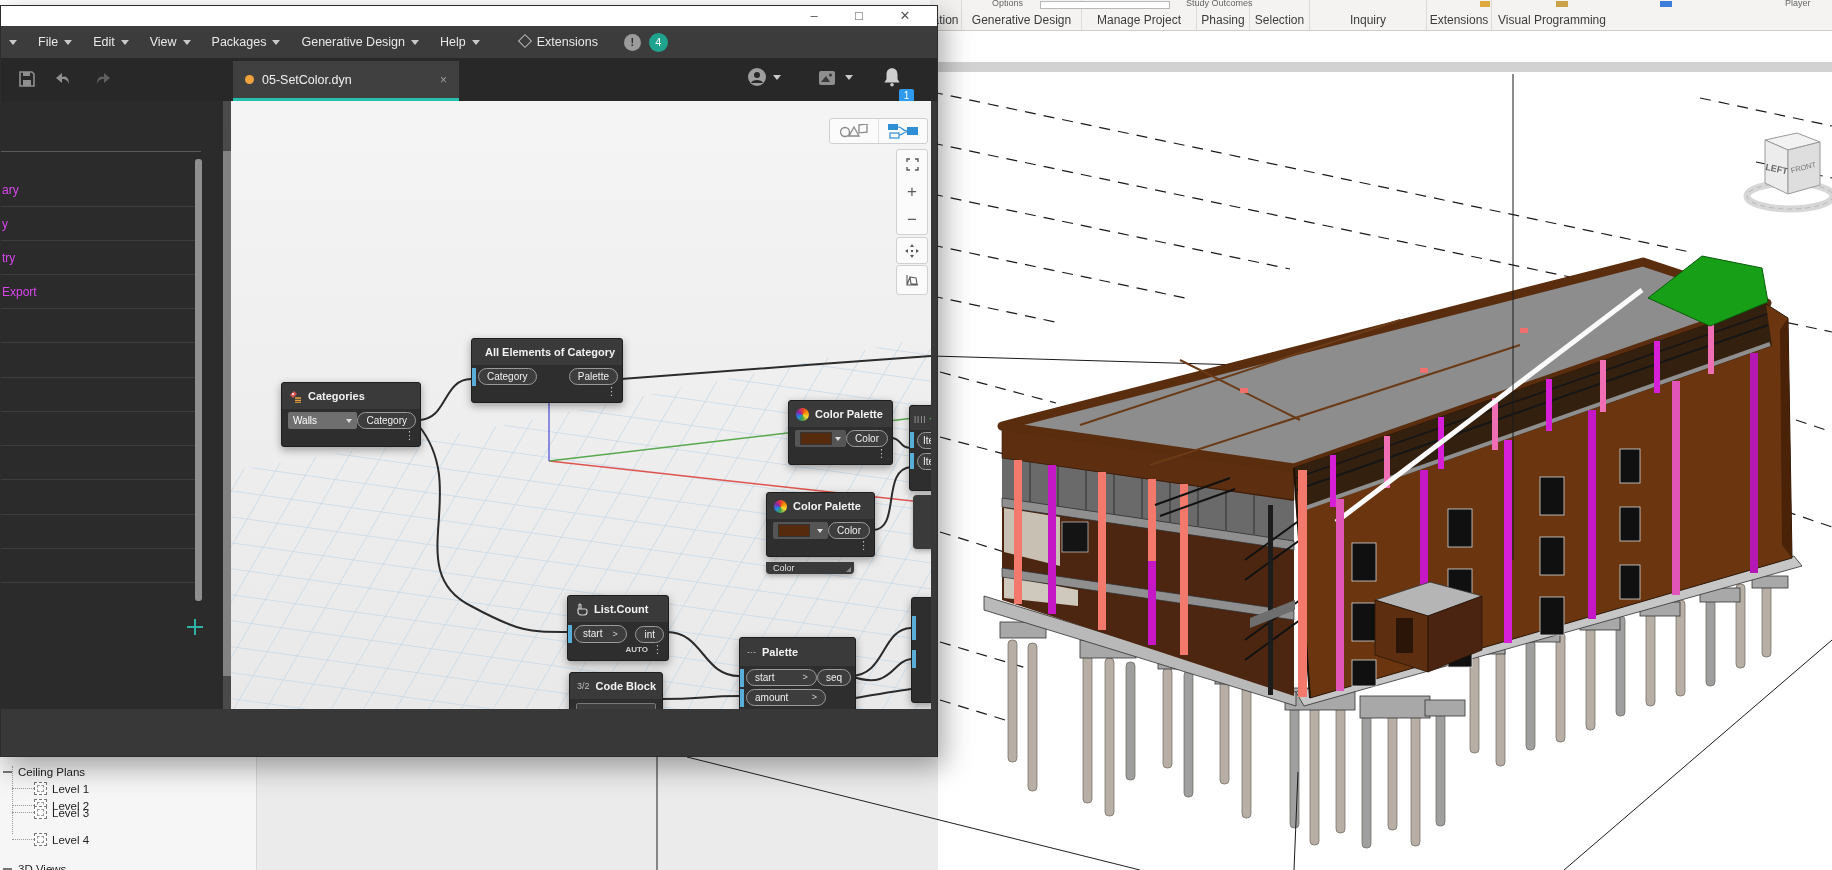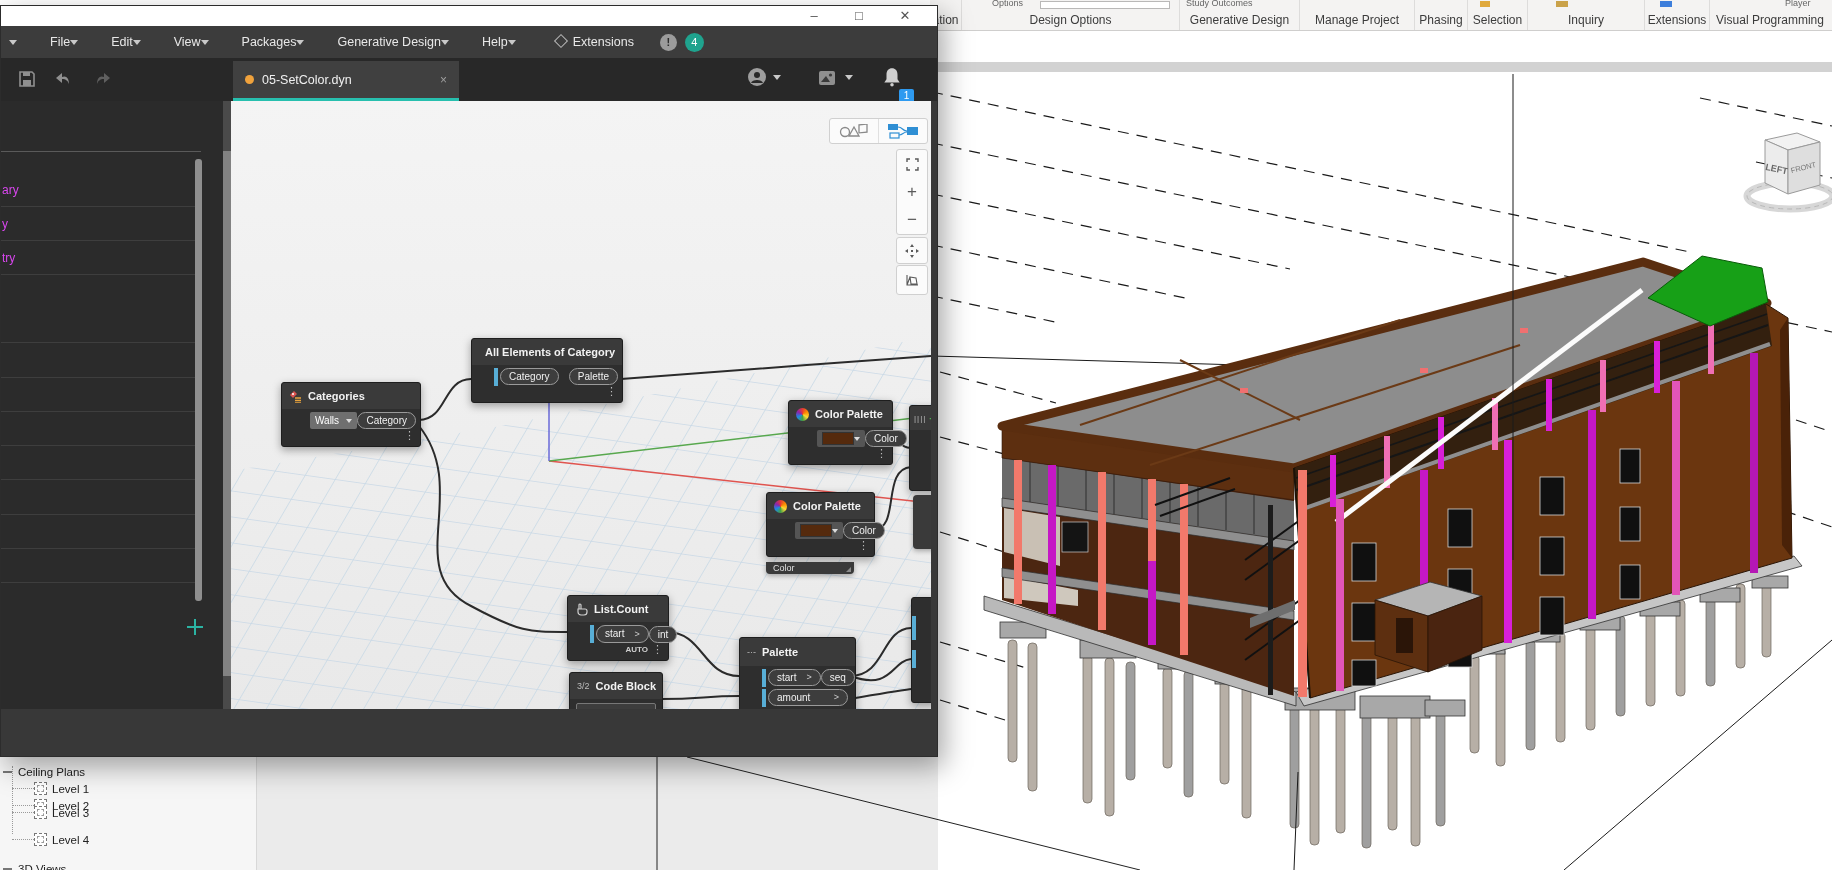--- a/index.html
+++ b/index.html
@@ -28,21 +28,21 @@
   .tico{width:13px;height:13px;border:1px dashed #777;box-sizing:border-box;margin-right:5px;position:relative;background:#fff;flex:0 0 auto;}
   .tico::after{content:"";position:absolute;left:2px;top:2px;right:2px;bottom:2px;border:1px dashed #999;}
   .tguide{position:absolute;left:12px;top:9px;width:1px;height:68px;border-left:1px dotted #9a9a9a;}
 
   
   #dyn{left:0;top:5px;width:938px;height:752px;background:#383838;z-index:5;
        box-shadow:6px 10px 26px rgba(0,0,0,.35);border:1px solid #2c2c2c;box-sizing:border-box;}
   #dyn-chrome{left:0;top:0;width:100%;height:20px;background:#ffffff;}
   .winbtn{position:absolute;top:2px;width:16px;height:16px;color:#555;font-size:13px;line-height:16px;text-align:center;}
   #dyn-menubar{left:0;top:20px;width:100%;height:32px;background:#3c3c3c;color:#e8e8e8;font-size:12.5px;display:flex;align-items:center;}
-  .mi{margin-left:33px;display:flex;align-items:center;cursor:default;}
+  .mi{margin-left:21px;display:flex;align-items:center;gap:6px;cursor:default;}
   .caret{width:0;height:0;border-left:4px solid transparent;border-right:4px solid transparent;border-top:5px solid #c9c9c9;}
   .menucaret-left{margin-left:8px;}
   #ext-group{margin-left:40px;display:flex;align-items:center;gap:7px;}
   .pinicon{width:10px;height:10px;transform:rotate(45deg);border:1.5px solid #b9b9b9;box-sizing:border-box;}
   .ncircle{width:17px;height:17px;border-radius:50%;background:#9b9b9b;color:#2c2c2c;font-weight:bold;
            font-size:11px;text-align:center;line-height:17px;margin-left:26px;}
   .tealbadge{width:19px;height:19px;border-radius:50%;background:#1fa38e;color:#fff;font-size:11px;
            text-align:center;line-height:19px;margin-left:8px;}
   #dyn-toolbar{left:0;top:52px;width:100%;height:43px;background:#282828;}
   .tbico{position:absolute;top:11px;width:20px;height:20px;fill:#8f8f8f;}
@@ -66,21 +66,21 @@
   #side-gutter .gthumb{position:absolute;left:0;top:50px;width:8px;height:525px;background:#828282;}
 
   
   #dyn-canvas{left:230px;top:95px;width:700px;height:608px;background:linear-gradient(#f4f4f4,#e9e9e9);overflow:hidden;}
 
   
   .node{position:absolute;background:#2e2e2e;border:1px solid #1e1e1e;border-radius:3px;
         box-shadow:0 3px 8px rgba(0,0,0,.35);color:#eee;font-size:11px;}
   .nhead{background:#3a3a3a;border-radius:3px 3px 0 0;display:flex;align-items:center;gap:6px;
          padding:0 7px;height:26px;font-weight:bold;white-space:nowrap;overflow:hidden;font-size:11px;color:#f2f2f2;}
-  .prow{display:flex;align-items:center;justify-content:space-between;padding:3px 4px 2px 6px;position:relative;margin-left:22px;}
+  .prow{display:flex;align-items:center;justify-content:space-between;padding:3px 4px 2px 6px;position:relative;}
   .port{background:#3d3d3d;border:1px solid #9a9a9a;border-radius:9px;font-size:10px;color:#f0f0f0;
         padding:0 8px;line-height:15px;white-space:nowrap;}
   .port .dmark{color:#cfcfcf;margin-left:10px;font-size:9px;}
   .inbar{position:absolute;left:0;top:3px;width:4px;height:18px;background:#58aed6;}
   .nfoot{height:15px;position:relative;}
   .nfoot::after{content:"\22EE";position:absolute;right:5px;top:-2px;color:#bbb;font-size:11px;}
   .lacing{position:absolute;right:20px;top:0px;font-size:8px;color:#cfcfcf;font-weight:bold;}
   .dd{background:#6f6f6f;color:#fff;font-size:10px;display:flex;justify-content:space-between;align-items:center;
       padding:0 5px;height:17px;border-radius:2px;}
   .ddchev{width:0;height:0;border-left:3.5px solid transparent;border-right:3.5px solid transparent;border-top:4px solid #ddd;}
@@ -315,23 +315,20 @@
     <polygon points="1788,150 1820,142 1820,185 1788,194" fill="#dedede" stroke="#9a9a9a" stroke-width="1"></polygon>
     <text x="1776" y="172" font-size="9" font-weight="bold" fill="#6a6a6a" transform="rotate(12 1776 172)" text-anchor="middle">LEFT</text>
     <text x="1804" y="170" font-size="7.5" fill="#777" transform="rotate(-14 1804 170)" text-anchor="middle">FRONT</text>
   </g>
 </svg>
 
 <div id="ribbon" class="abs">
   <div class="rpanel" style="width:32px">
       <span>ation</span>
     </div>
-  <div class="rpanel" style="width:218px">
-      <span>Design Options</span>
-    </div>
   <div class="rpanel" style="width:120px">
       <span>Generative Design</span>
     </div>
   <div class="rpanel" style="width:115px">
       <span>Manage Project</span>
     </div>
   <div class="rpanel" style="width:53px">
       <span>Phasing</span>
     </div>
   <div class="rpanel" style="width:60px">
@@ -469,20 +466,23 @@
     <div id="side-divider"></div>
     <div class="srow" style="top:72px">
         <span>ary</span>
       </div>
     <div class="srow" style="top:106px">
         <span>y</span>
       </div>
     <div class="srow" style="top:140px">
         <span>try</span>
       </div>
+    <div class="srow" style="top:174px">
+        <span>Export</span>
+      </div>
     <div class="srow" style="top:208px"></div>
     <div class="srow" style="top:243px"></div>
     <div class="srow" style="top:277px"></div>
     <div class="srow" style="top:311px"></div>
     <div class="srow" style="top:345px"></div>
     <div class="srow" style="top:380px"></div>
     <div class="srow" style="top:414px"></div>
     <div class="srow" style="top:448px"></div>
     <div class="sthumb"></div>
     <div class="plus"></div>

